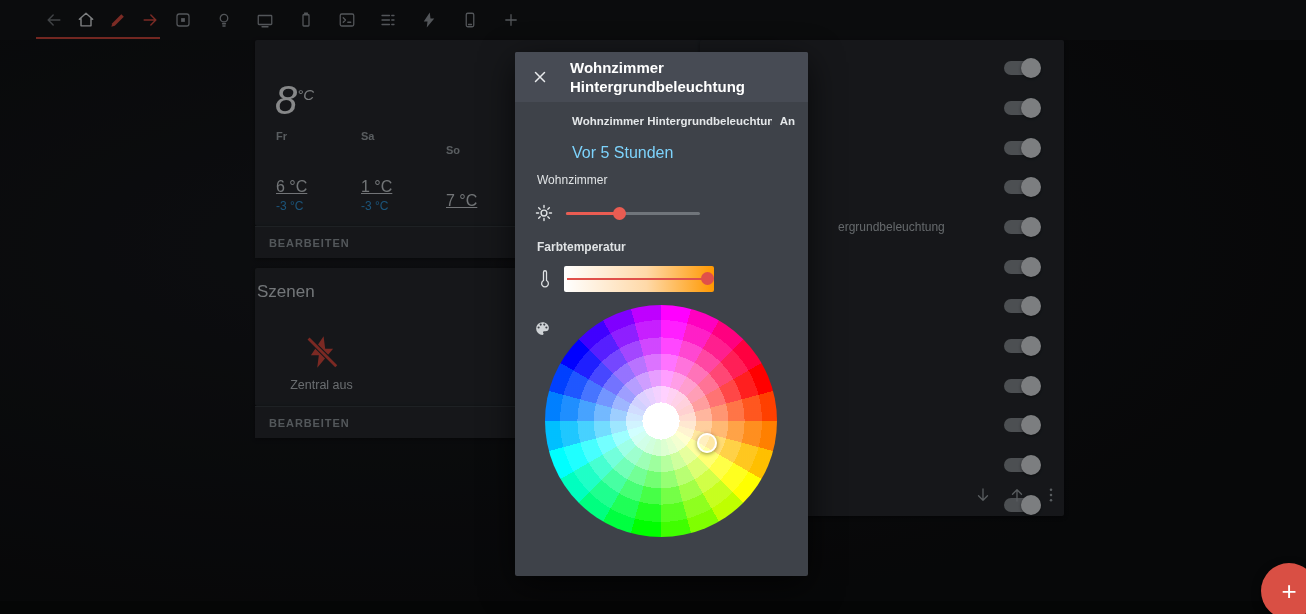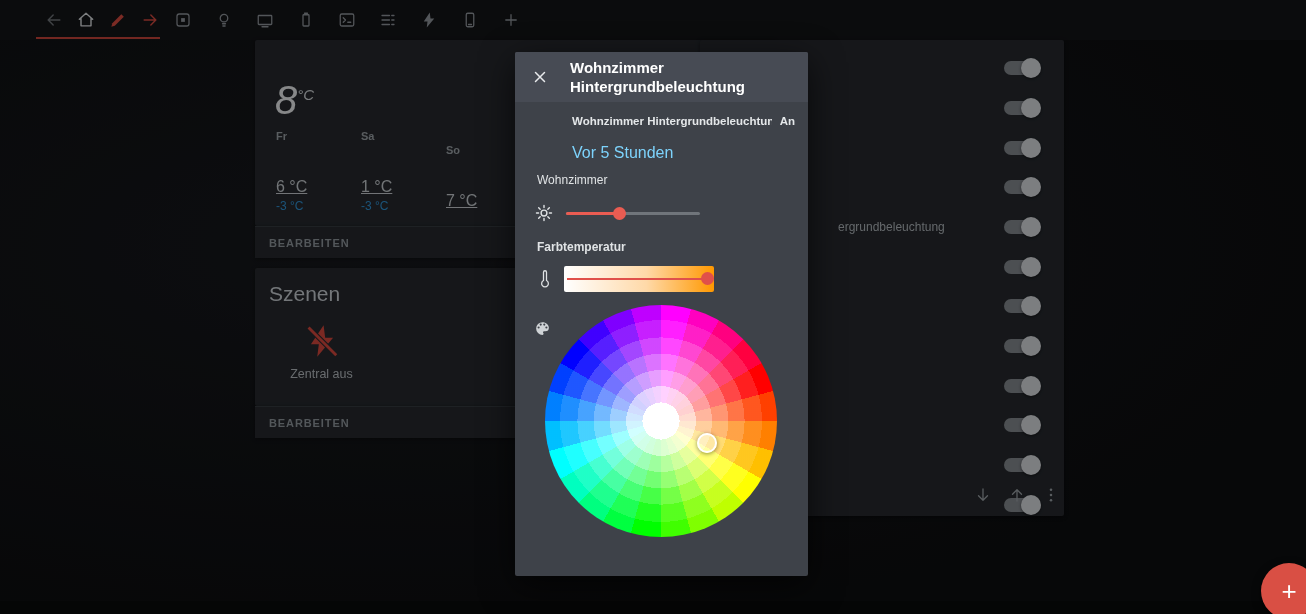--- a/index.html
+++ b/index.html
@@ -32,22 +32,22 @@
   .weather-day .d-label { font-size:11px; font-weight:bold; color:#9aa0a5; }
   .weather-day .d-high { font-size:16px; color:#c4c9cd; margin-top:36px;text-decoration:underline; }
   .weather-day .d-low  { font-size:12px; color:#2f8fd0; margin-top:3px; }
   .edit-strip { position:absolute; left:255px; width:520px; height:32px; background:#26292e; border-top:1px solid #35393e;
                 display:flex; align-items:center; padding-left:14px; box-shadow:0 1px 4px rgba(0,0,0,.4); }
   .edit-strip.one { top:226px; }
   .edit-strip.two { top:406px; }
   .edit-label { font-size:11px; font-weight:bold; letter-spacing:.9px; color:#8f969c; cursor:pointer; }
 
   .scenes-card { left:255px; top:268px; width:520px; height:138px; }
-  .scenes-title { position:absolute; left:14px; top:14px; font-size:21px; color:#c6cbd0; }
-  .scenes-row { position:absolute; left:0; top:53px; display:flex; }
+  .scenes-title { position:absolute; left:2px; top:14px; font-size:17px; color:#c6cbd0; }
+  .scenes-row { position:absolute; left:0; top:64px; display:flex; }
   .scene-item { width:133px; display:flex; flex-direction:column; align-items:center; cursor:pointer; }
   .scene-icon { width:40px; height:40px; display:flex; align-items:center; justify-content:center; }
   .scene-label { font-size:12.5px; color:#b6bbc0; margin-top:6px; }
 
   .entities-card { left:700px; top:40px; width:364px; height:476px; }
   .entity-fragment { position:absolute; left:138px; top:180px; font-size:12px; color:#aeb4b9; white-space:nowrap; }
   .toggle { position:absolute; left:304px; width:36px; height:14px; border-radius:7px; background:#83888e; cursor:pointer; }
   .toggle .knob { position:absolute; left:17px; top:-3px; width:20px; height:20px; border-radius:50%;
                   background:#d6d9dc; box-shadow:0 1px 3px rgba(0,0,0,.5); }
   .card-footer-icons { position:absolute; right:0; bottom:12px; display:flex; gap:16px; align-items:center; padding-right:4px; }

